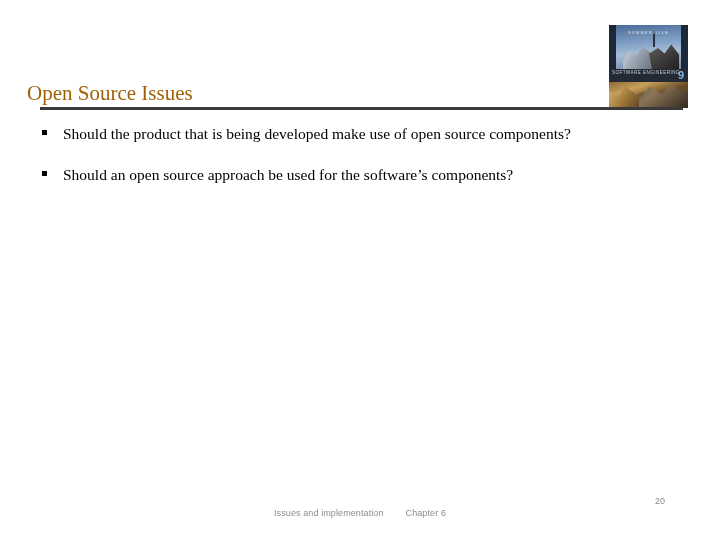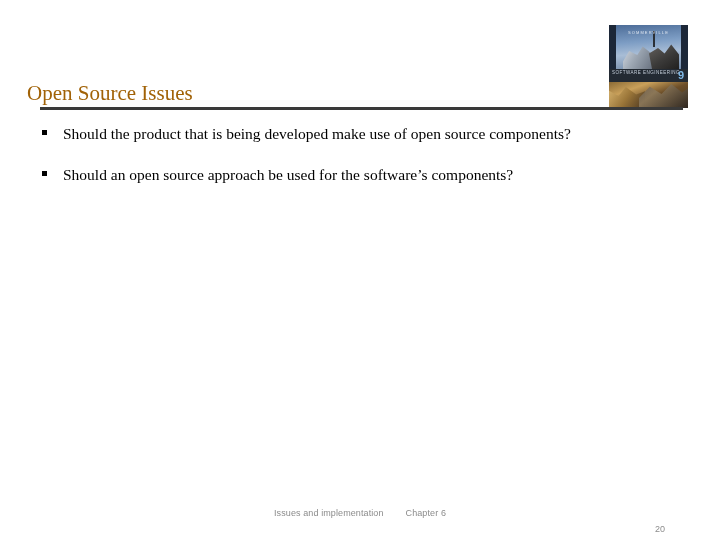--- a/index.html
+++ b/index.html
@@ -211,21 +211,21 @@
     color: #8c8c8c;
     letter-spacing: 0.1px;
   }
   .footer-center .gap {
     display: inline-block;
     width: 22px;
   }
   .footer-page {
     position: absolute;
     left: 655px;
-    top: 524px;
+    top: 496px;
     width: 40px;
     text-align: left;
     font-family: "Liberation Sans", sans-serif;
     font-size: 9px;
     color: #8c8c8c;
   }
 </style>
 </head>
 <body>
 

